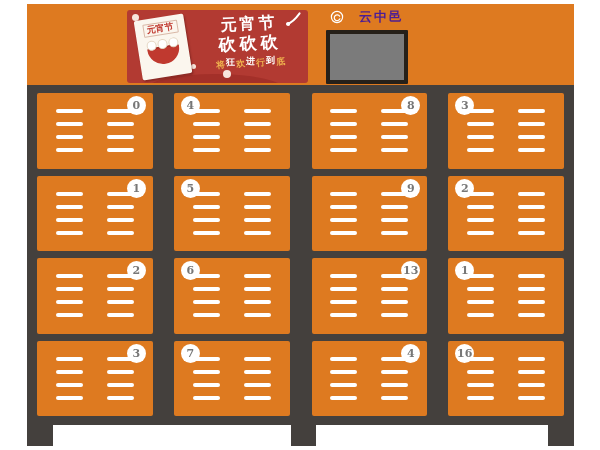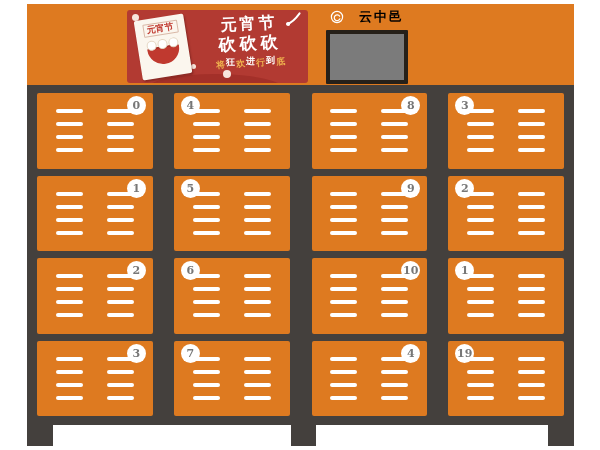--- a/index.html
+++ b/index.html
@@ -56,21 +56,21 @@
   .banner-sub{margin-top:3px;font-size:9px;font-weight:bold;letter-spacing:1px;white-space:nowrap;}
   .banner-sub span{display:inline-block;}
   .banner-sub span:nth-child(odd){transform:translateY(1px) rotate(-4deg);}
   .banner-sub span:nth-child(even){transform:translateY(-1px) rotate(3deg);}
   .banner-sub .white{color:#fff;}
   .banner-sub .gold{color:var(--gold,#eeb04e);}
   .brush-icon{position:absolute;right:0;top:0;}
 
   
   .console{position:absolute;left:296px;top:4px;width:88px;text-align:center;}
-  .brand{display:flex;align-items:center;justify-content:center;gap:15px;height:18px;color:#000000;}
+  .brand{display:flex;align-items:center;justify-content:center;gap:15px;height:18px;color:#4c1d95;}
   .brand-name{font-size:13px;letter-spacing:2px;font-weight:bold;}
   .screen{
     margin:4px auto 0;width:74px;height:46px;
     background:var(--screen-gray,#7b7b7b);
     border:4px solid #262019;border-radius:1px;
   }
 
   
   .doors-area{
     position:absolute;left:0;right:0;top:81px;bottom:9px;
@@ -351,21 +351,21 @@
               </div>
               <div class="vcol">
                 <i class="slat"></i>
                 <i class="slat"></i>
                 <i class="slat"></i>
                 <i class="slat"></i>
               </div>
             </div>
           </div>
           <div class="door">
-            <span class="badge badge-right">10</span>
+            <span class="badge badge-right">13</span>
             <div class="vents">
               <div class="vcol">
                 <i class="slat"></i>
                 <i class="slat"></i>
                 <i class="slat"></i>
                 <i class="slat"></i>
               </div>
               <div class="vcol">
                 <i class="slat"></i>
                 <i class="slat"></i>
@@ -402,21 +402,21 @@
               </div>
               <div class="vcol">
                 <i class="slat"></i>
                 <i class="slat"></i>
                 <i class="slat"></i>
                 <i class="slat"></i>
               </div>
             </div>
           </div>
           <div class="door">
-            <span class="badge badge-left">19</span>
+            <span class="badge badge-left">16</span>
             <div class="vents">
               <div class="vcol">
                 <i class="slat"></i>
                 <i class="slat"></i>
                 <i class="slat"></i>
                 <i class="slat"></i>
               </div>
               <div class="vcol">
                 <i class="slat"></i>
                 <i class="slat"></i>

